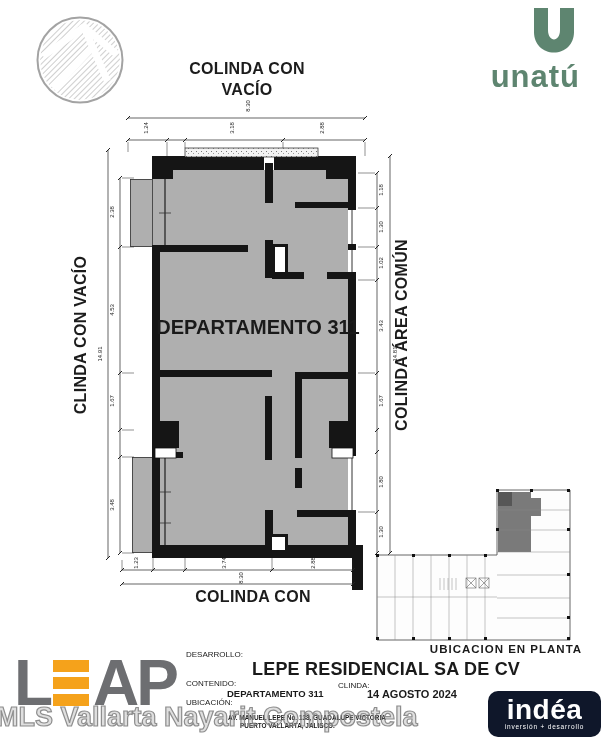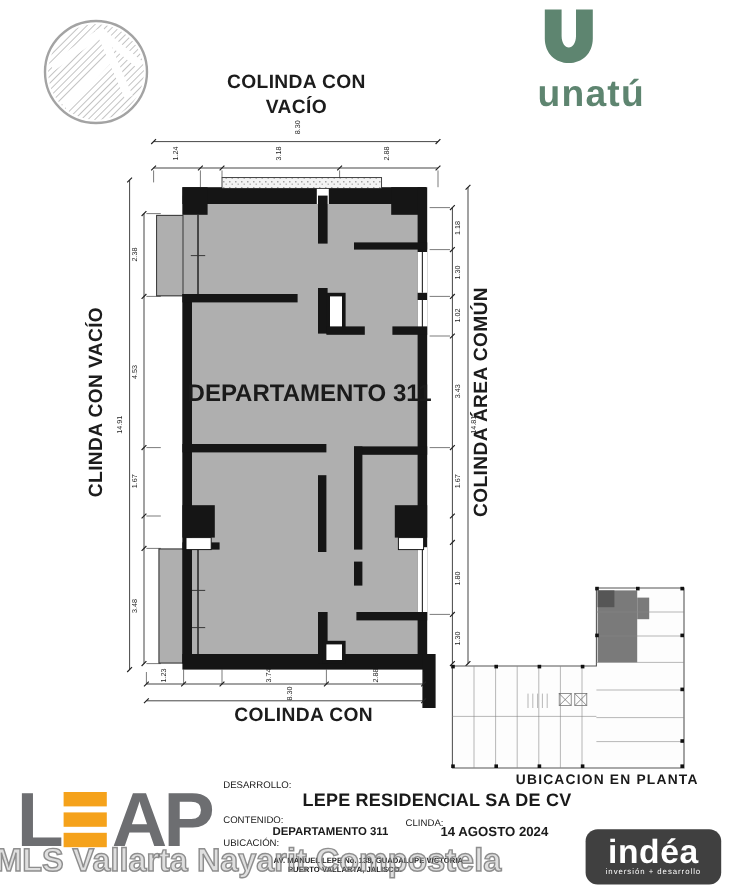--- a/index.html
+++ b/index.html
@@ -12,40 +12,40 @@
              color:#1c1c1c;letter-spacing:.3px;}
   .top-label{position:absolute;left:148px;top:58px;width:198px;}
   .bottom-label{position:absolute;left:150px;top:586px;width:206px;}
   .side-label{position:absolute;width:300px;height:22px;text-align:center;
               font-weight:bold;font-size:16px;color:#1c1c1c;letter-spacing:.3px;}
   .side-left{left:-67px;top:324px;transform:rotate(-90deg);}
   .side-right{left:254px;top:324px;transform:rotate(-90deg);}
 
   .mls-logo{position:absolute;left:34px;top:14px;width:92px;height:92px;opacity:.9;}
 
-  .unatu{position:absolute;left:448px;top:6px;width:132px;text-align:left;}
+  .unatu{position:absolute;left:448px;top:6px;width:132px;text-align:right;}
   .unatu svg{width:52px;height:48px;}
   .unatu-text{font-size:31px;font-weight:bold;color:#5E8570;letter-spacing:1px;margin-top:1px;}
 
   .plan-svg{position:absolute;left:0;top:0;width:612px;height:738px;}
 
   
   .leap{position:absolute;left:14px;top:653px;display:flex;align-items:center;}
   .leap-letter{font-size:64px;line-height:60px;font-weight:bold;color:#6D6E71;letter-spacing:-3px;}
   .leap-e{width:36px;height:46px;margin:0 4px 0 3px;display:flex;flex-direction:column;justify-content:space-between;}
   .leap-e span{display:block;height:12px;background:#F5A21B;}
   .tb-label{position:absolute;font-size:8px;font-weight:normal;}
   .tb-value{position:absolute;font-weight:bold;}
-  .v-desarrollo{left:252px;top:659px;font-size:15px;letter-spacing:.2px;}
+  .v-desarrollo{left:252px;top:659px;font-size:18px;letter-spacing:.2px;}
   .v-contenido{left:227px;top:688px;font-size:9.5px;}
   .v-fecha{left:367px;top:688px;font-size:11px;}
   .v-addr1{left:228px;top:714px;font-size:6.4px;font-weight:bold;}
   .v-addr2{left:240px;top:722px;font-size:6.4px;font-weight:bold;}
 
-  .indea{position:absolute;left:488px;top:691px;width:113px;height:46px;background:#404040;
+  .indea{position:absolute;left:488px;top:691px;width:113px;height:46px;background:#0f172a;
          border-radius:10px;text-align:center;color:#fff;}
   .indea-text{font-size:28px;font-weight:bold;line-height:30px;margin-top:4px;letter-spacing:.5px;}
   .indea-tag{font-size:6.5px;letter-spacing:.8px;margin-top:-2px;}
 
   .watermark{position:absolute;left:-4px;top:702px;font-size:27px;font-weight:bold;
              white-space:nowrap;color:rgba(150,150,150,.30);
              -webkit-text-stroke:1.2px rgba(125,125,125,.85);z-index:9;}
 </style>
 </head>
 <body>

